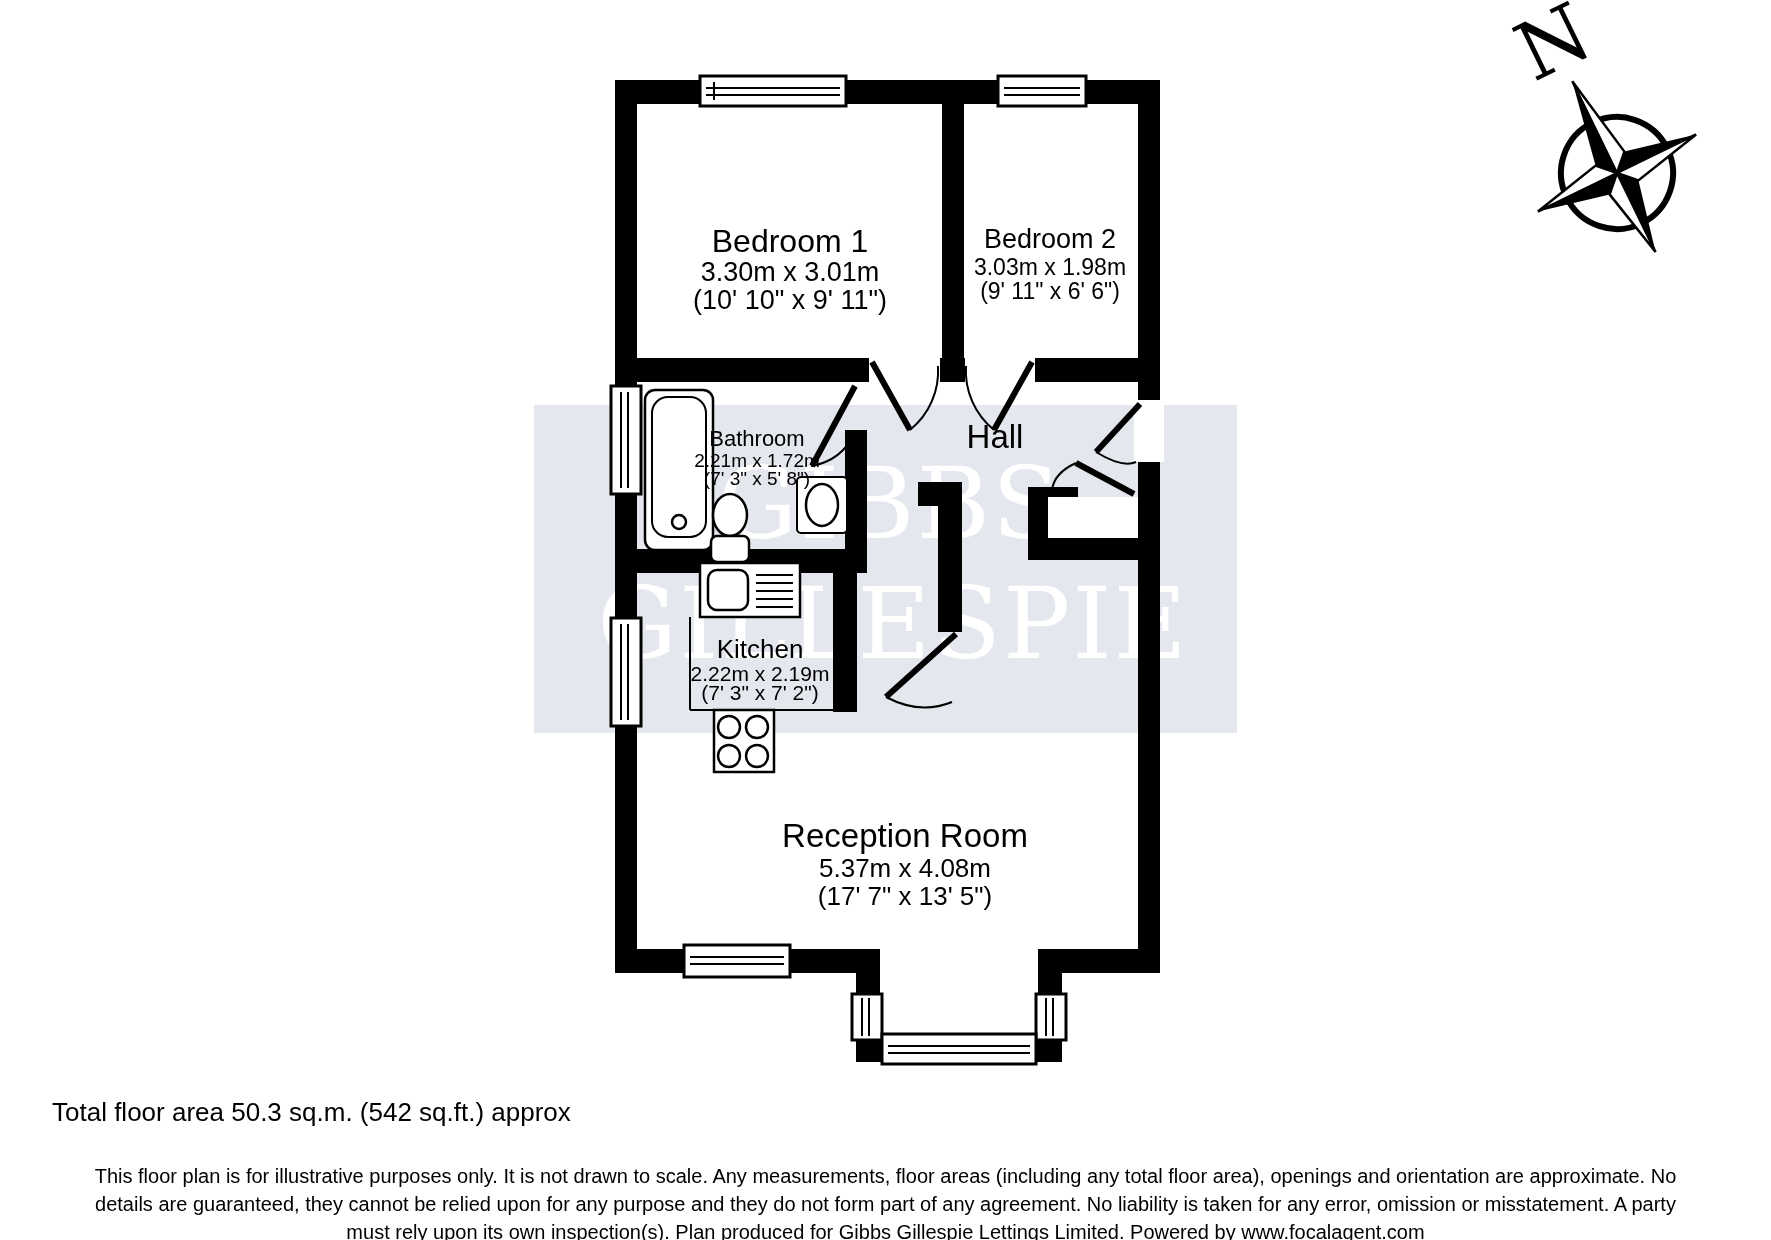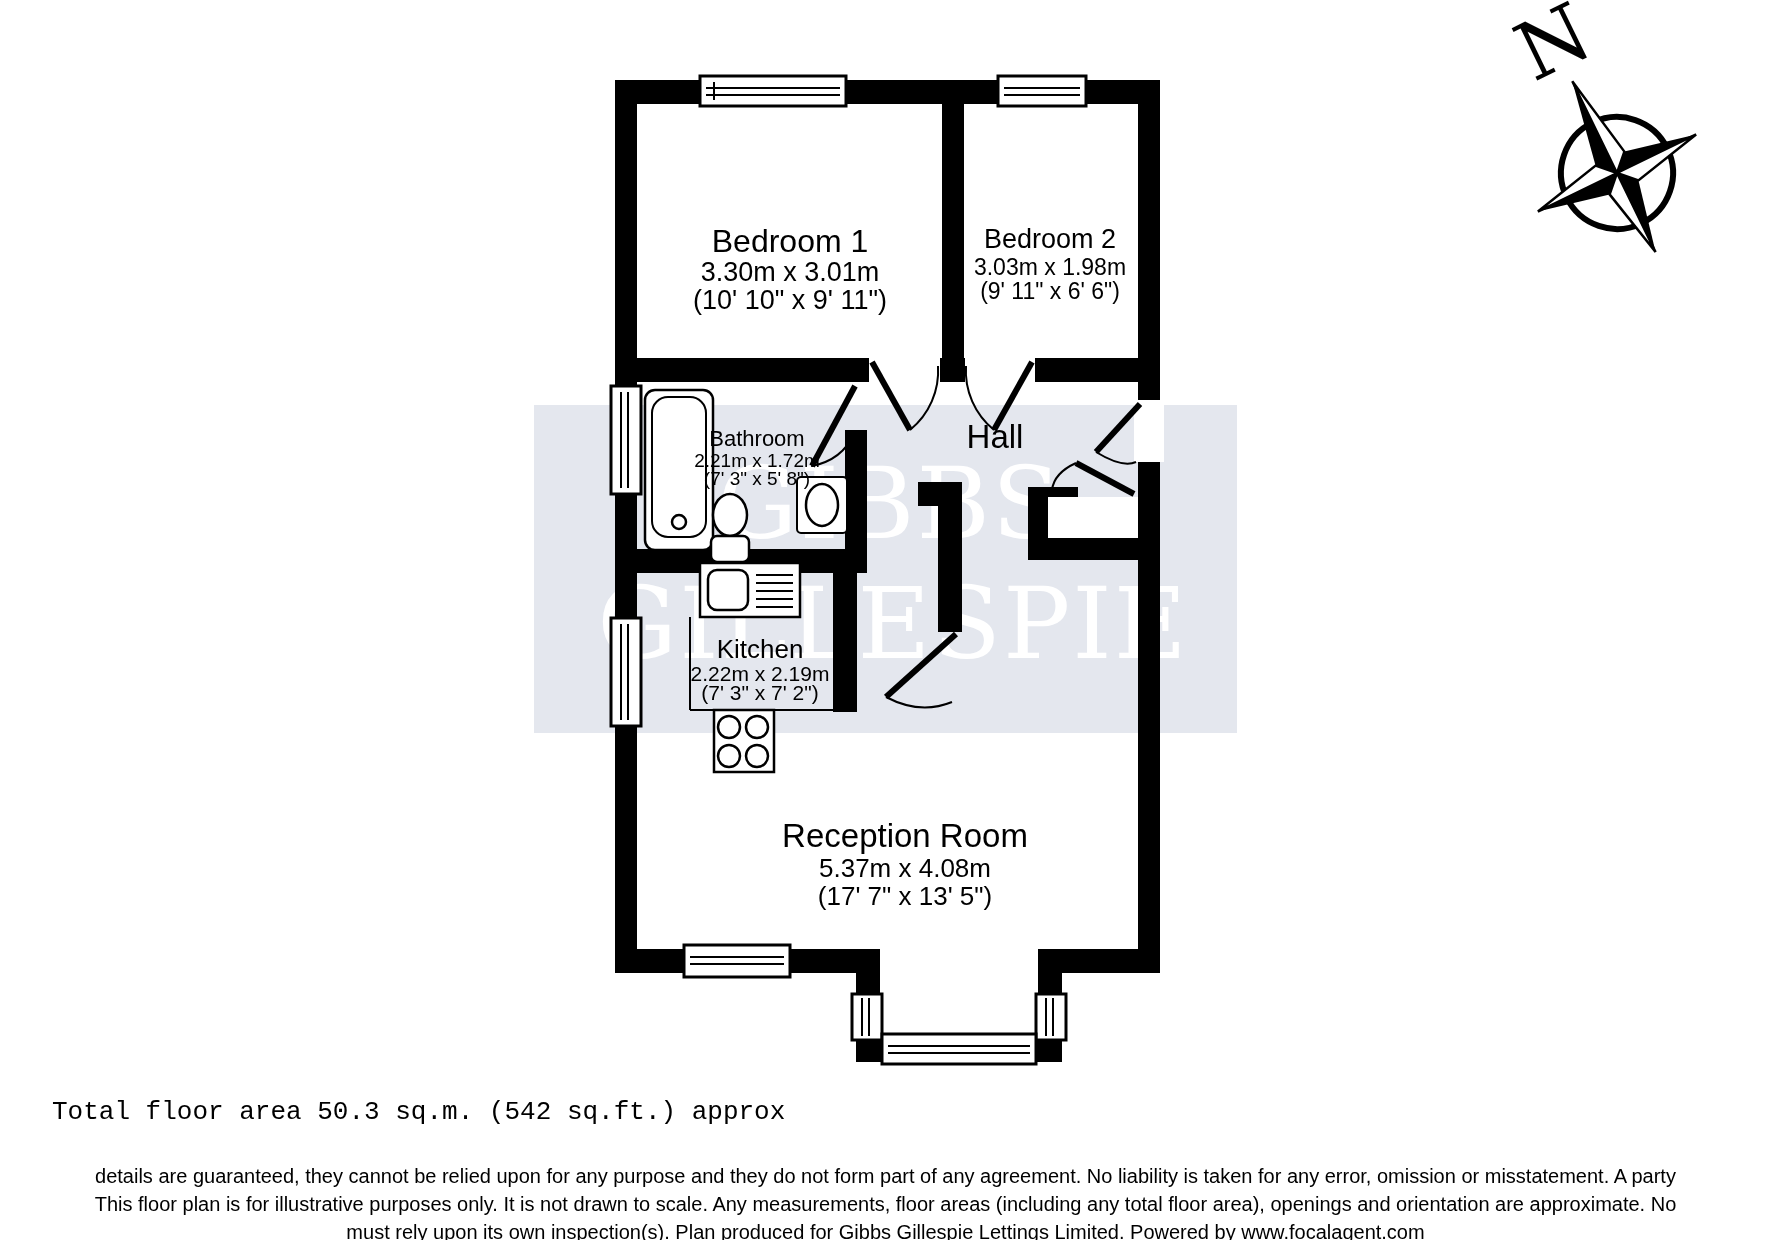--- a/index.html
+++ b/index.html
@@ -7,21 +7,21 @@
     position:relative;
     width:1771px;height:1240px;
     background:#ffffff;
     font-family:"Liberation Sans", sans-serif;
     overflow:hidden;
   }
   .plan-svg{position:absolute;left:0;top:0;}
   .total-area{
     position:absolute;left:52px;top:1097px;
     font-size:26px;color:#000;
-    font-family:Liberation Mono, monospace;
+    font-family:Liberation Sans, sans-serif;
   }
   .disclaimer{
     position:absolute;left:0;top:1162px;width:1771px;
     text-align:center;font-size:20px;line-height:28px;color:#000;
     font-family:"Liberation Sans", sans-serif;
   }
   .room-name{font-family:"Liberation Sans", sans-serif;fill:#000;}
   .room-dims{font-family:"Liberation Sans", sans-serif;fill:#000;}
   .wm-text{font-family:"DejaVu Serif", serif;fill:#ffffff;letter-spacing:2px;}
 </style>
@@ -196,18 +196,18 @@
       <g transform="rotate(270)">
         <polygon points="0,0 -16,-16 0,-88" fill="#000"></polygon>
         <polygon points="0,0 16,-16 0,-88" fill="#fff" stroke="#000" stroke-width="2.5"></polygon>
       </g>
       <text x="0" y="-118" text-anchor="middle" font-size="80" font-family="DejaVu Serif, serif" fill="#000">N</text>
     </g>
   </svg>
 
   <div class="total-area">Total floor area 50.3 sq.m. (542 sq.ft.) approx</div>
   <div class="disclaimer">
+    <div>This floor plan is for illustrative purposes only. It is not drawn to scale. Any measurements, floor areas (including any total floor area), openings and orientation are approximate. No</div>
     <div>details are guaranteed, they cannot be relied upon for any purpose and they do not form part of any agreement. No liability is taken for any error, omission or misstatement. A party</div>
-    <div>This floor plan is for illustrative purposes only. It is not drawn to scale. Any measurements, floor areas (including any total floor area), openings and orientation are approximate. No</div>
     <div>must rely upon its own inspection(s). Plan produced for Gibbs Gillespie Lettings Limited. Powered by www.focalagent.com</div>
   </div>
 
 </div>
 
 </body></html>

